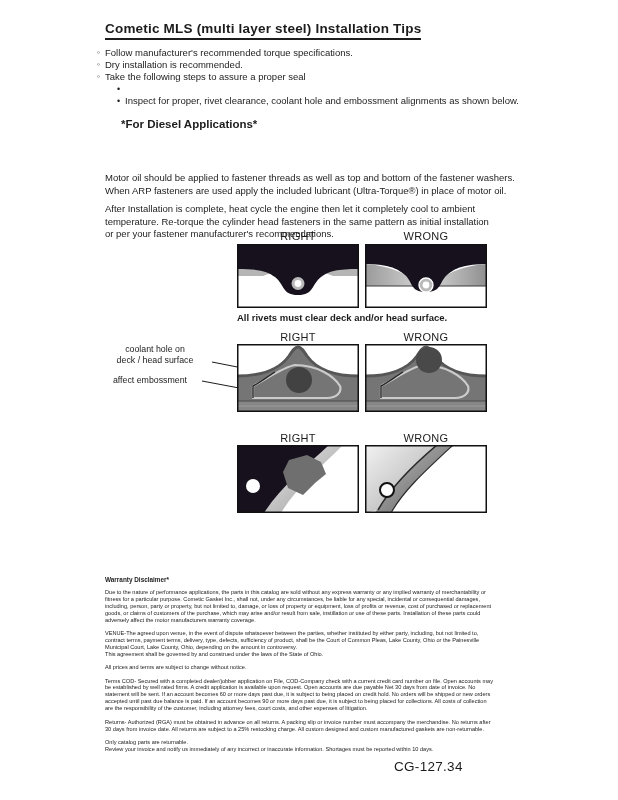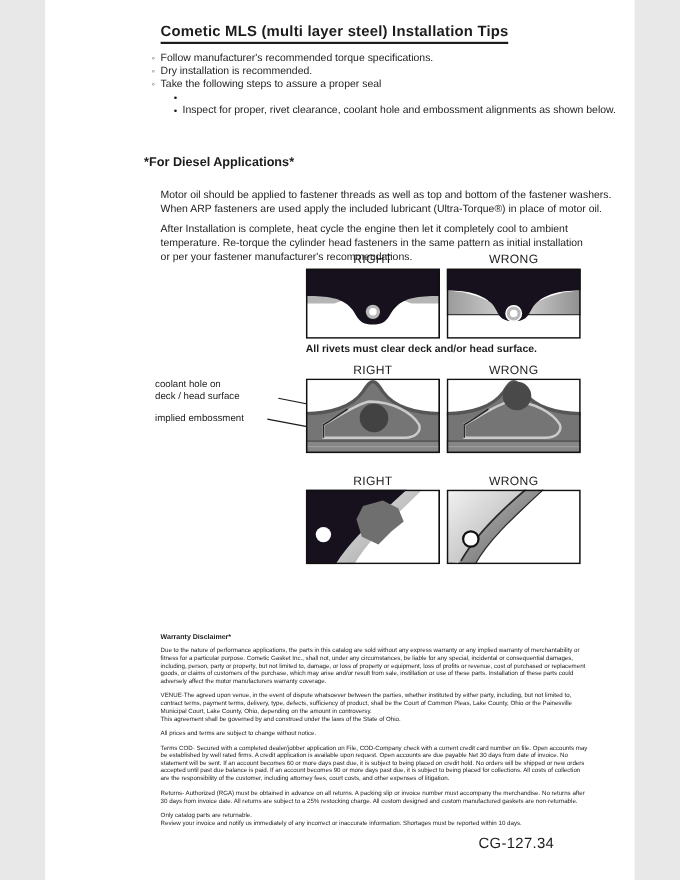--- a/index.html
+++ b/index.html
@@ -1,42 +1,42 @@
 <!DOCTYPE html>
 <html><head>
 <meta charset="utf-8">
 <style>
   html,body { margin:0; padding:0; background:#e8e8e8; }
   .page {
-    position:relative; width:536px; height:800px; margin:0 auto;
+    position:relative; width:618px; height:800px; margin:0 auto;
     background:#ffffff; overflow:hidden;
     font-family:"Liberation Sans", sans-serif; color:#1c1c1c;
   }
   .title {
     position:absolute; left:105px; top:21px;
     font-size:13.5px; font-weight:bold; letter-spacing:.2px;
     border-bottom:2px solid #1c1c1c; padding-bottom:2px;
   }
   .bullets { position:absolute; left:97px; top:47px; font-size:9.5px; line-height:12px; }
   .bullet-item { display:flex; align-items:flex-start; }
   .bullet-item .marker { width:8px; font-size:8px; line-height:12px; }
   .sub { margin-left:20px; }
   .sub .marker { font-size:9px; }
 
-  .diesel-heading { position:absolute; left:90px; top:118px; font-size:11.5px; font-weight:bold;margin-top:24px; }
+  .diesel-heading { position:absolute; left:121px; top:118px; font-size:11.5px; font-weight:bold; }
   .para { position:absolute; left:105px; width:455px; font-size:9.5px; line-height:12.5px; white-space:pre-line;margin-top:36px; }
   .para1 { top:136px; }
   .para2 { top:167px; }
   .para3 { top:207px; }
 
   .diag-label { position:absolute; width:122px; text-align:center; font-size:11px; letter-spacing:.3px; }
   .diag-box { position:absolute; width:122px; }
   .diag-caption { position:absolute; left:237px; font-size:9.5px; font-weight:bold; line-height:11.5px; white-space:pre-line; }
 
-  .anno { position:absolute; font-size:8.8px; line-height:10.5px; text-align:left; white-space:pre-line; }
+  .anno { position:absolute; font-size:8.8px; line-height:10.5px; text-align:center; white-space:pre-line; }
   .anno-coolant { left:100px; top:344px; width:110px; }
   .anno-emboss  { left:100px; top:375px; width:100px; }
   .leader-svg { position:absolute; left:198px; top:350px; pointer-events:none; }
 
   .disclaimer { position:absolute; left:105px; top:576px; width:426px; }
   .disclaimer h4 { margin:0 0 6px 0; font-size:6.4px; font-weight:bold; }
   .disclaimer p { margin:0 0 6.5px 0; font-size:5.6px; line-height:6.9px; white-space:pre-line; }
 
   .page-number { position:absolute; left:394px; top:759px; font-size:13.5px; letter-spacing:.3px; }
 </style>
@@ -114,21 +114,21 @@
     </svg>
   </div>
 
   <div class="diag-caption" style="top:312px;">All rivets must clear deck and/or head surface.</div>
 
   <div class="diag-label" style="left:237px; top:331px;">RIGHT</div>
   <div class="diag-label" style="left:365px; top:331px;">WRONG</div>
 
   <div class="anno anno-coolant">coolant hole on
 deck / head surface</div>
-  <div class="anno anno-emboss">implied embossment</div>
+  <div class="anno anno-emboss">affect embossment</div>
   <svg class="leader-svg" width="110" height="48" viewBox="0 0 110 48">
     <line x1="14" y1="12" x2="100" y2="29" stroke="#1c1c1c" stroke-width="1"></line>
     <line x1="4" y1="31" x2="57" y2="41" stroke="#1c1c1c" stroke-width="1"></line>
   </svg>
 
   <div class="diag-box" style="left:237px; top:344px;">
     <svg width="122" height="68" viewBox="0 0 122 68">
       <rect width="122" height="68" fill="#ffffff"></rect>
       <path d="M0,68 V32 C22,32 42,26 52,12 C56,6 58,3 61,3 C64,3 66,6 70,12 C80,26 100,32 122,32 V68 Z" fill="#757575"></path>
       <path d="M0,32 C22,32 42,26 52,12 C56,6 58,3 61,3 C64,3 66,6 70,12 C80,26 100,32 122,32" fill="none" stroke="#565656" stroke-width="3"></path>

